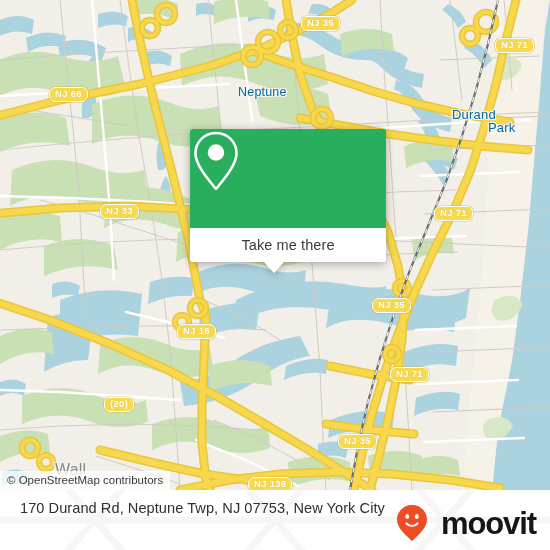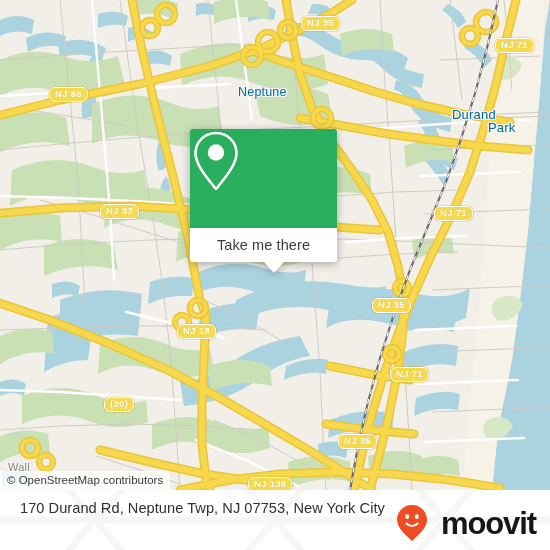--- a/index.html
+++ b/index.html
@@ -22,21 +22,21 @@
     text-shadow:
       -1.4px 0 #f6f4ef, 1.4px 0 #f6f4ef, 0 -1.4px #f6f4ef, 0 1.4px #f6f4ef,
       -1px -1px #f6f4ef, 1px -1px #f6f4ef, -1px 1px #f6f4ef, 1px 1px #f6f4ef;
     white-space:pre;
     letter-spacing:.2px;
     line-height:1.02;
     pointer-events:none;
   }
   .place-city{font-size:13px;}
   .place-town{font-size:12.5px;}
-  .place-small{font-size:11px;color:#8a8682;}
+  .place-small{font-size:16px;color:#8a8682;margin-left:47px;}
 
   
   .shield{
     position:absolute;
     background:#f7d94c;
     border:1.6px solid #ffffff;
     border-radius:6px;
     color:#ffffff;
     font-size:9.5px;
     font-weight:bold;
@@ -54,21 +54,21 @@
     background:rgba(255,255,255,.78);
     color:#3a3a3a;
     font-size:11.5px;
     padding:2px 7px 3px 7px;
     line-height:14px;
     white-space:nowrap;
   }
 
   
   #card{
-    position:absolute;left:190px;top:129px;width:147px;
+    position:absolute;left:190px;top:129px;width:196px;
     border-radius:3px;
     filter:drop-shadow(0 2px 4px rgba(0,0,0,.30));
   }
   #card-green{
     background:#28ae5c;
     height:99px;border-radius:3px 3px 0 0;
     display:flex;align-items:center;justify-content:center;
   }
   #card-pin{display:block;}
   #card-white{

